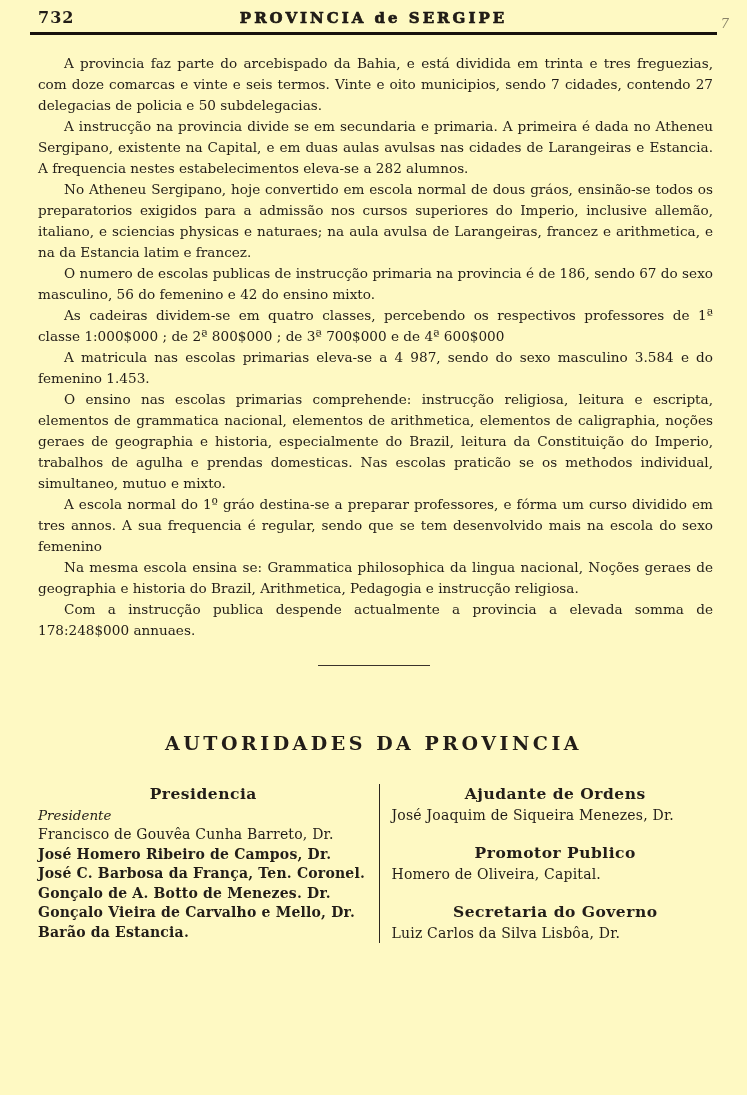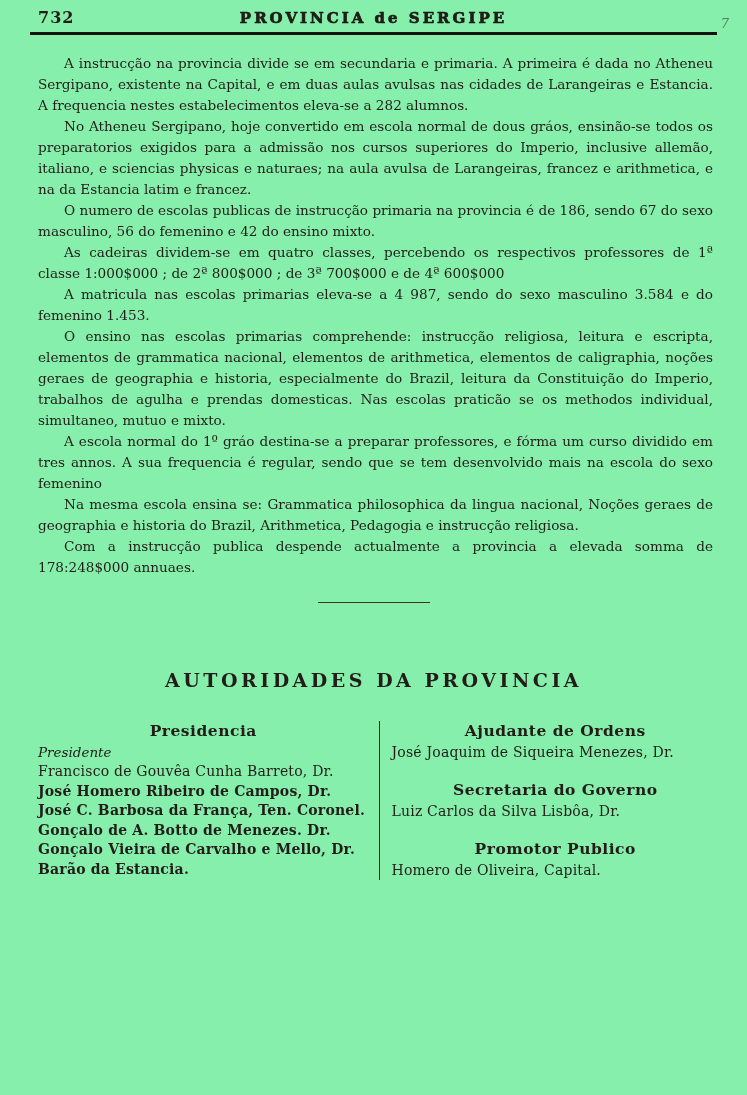--- a/index.html
+++ b/index.html
@@ -6,21 +6,21 @@
     margin: 0;
     padding: 0;
     background: #d9d6d0;
     font-family: "DejaVu Serif", "Liberation Serif", serif;
   }
   .page {
     position: relative;
     width: 747px;
     height: 1095px;
     margin: 0 auto;
-    background: #86efac;
+    background: #fef9c3;
     color: #221d18;
     overflow: hidden;
     box-sizing: border-box;
   }
   
   .running-header {
     position: relative;
     margin: 8px 30px 0 30px;
     height: 24px;
     border-bottom: 3px solid #17120d;
@@ -126,20 +126,21 @@
 
 <div class="page">
 
   <div class="running-header">
     <span class="page-number">732</span>
     <span class="header-title">PROVINCIA de SERGIPE</span>
     <span class="corner-mark">7</span>
   </div>
 
   <div class="page-body">
+    <p>A provincia faz parte do arcebispado da Bahia, e está dividida em trinta e tres freguezias, com doze comarcas e vinte e seis termos. Vinte e oito municipios, sendo 7 cidades, contendo 27 delegacias de policia e 50 subdelegacias.</p>
     <p>A instrucção na provincia divide se em secundaria e primaria. A primeira é dada no Atheneu Sergipano, existente na Capital, e em duas aulas avulsas nas cidades de Larangeiras e Estancia. A frequencia nestes estabelecimentos eleva-se a 282 alumnos.</p>
     <p>No Atheneu Sergipano, hoje convertido em escola normal de dous gráos, ensinão-se todos os preparatorios exigidos para a admissão nos cursos superiores do Imperio, inclusive allemão, italiano, e sciencias physicas e naturaes; na aula avulsa de Larangeiras, francez e arithmetica, e na da Estancia latim e francez.</p>
     <p>O numero de escolas publicas de instrucção primaria na provincia é de 186, sendo 67 do sexo masculino, 56 do femenino e 42 do ensino mixto.</p>
     <p>As cadeiras dividem-se em quatro classes, percebendo os respectivos professores de 1ª classe 1:000$000 ; de 2ª 800$000 ; de 3ª 700$000 e de 4ª 600$000</p>
     <p>A matricula nas escolas primarias eleva-se a 4 987, sendo do sexo masculino 3.584 e do femenino 1.453.</p>
     <p>O ensino nas escolas primarias comprehende: instrucção religiosa, leitura e escripta, elementos de grammatica nacional, elementos de arithmetica, elementos de caligraphia, noções geraes de geographia e historia, especialmente do Brazil, leitura da Constituição do Imperio, trabalhos de agulha e prendas domesticas. Nas escolas praticão se os methodos individual, simultaneo, mutuo e mixto.</p>
     <p>A escola normal do 1º gráo destina-se a preparar professores, e fórma um curso dividido em tres annos. A sua frequencia é regular, sendo que se tem desenvolvido mais na escola do sexo femenino</p>
     <p>Na mesma escola ensina se: Grammatica philosophica da lingua nacional, Noções geraes de geographia e historia do Brazil, Arithmetica, Pedagogia e instrucção religiosa.</p>
     <p>Com a instrucção publica despende actualmente a provincia a elevada somma de 178:248$000 annuaes.</p>
   </div>
@@ -160,24 +161,24 @@
       <p class="person-line">Gonçalo Vieira de Carvalho e Mello, Dr.</p>
       <p class="person-line">Barão da Estancia.</p>
     </div>
 
     <div class="col-right">
       <div class="right-section">
         <p class="col-heading">Ajudante de Ordens</p>
         <p class="person-line">José Joaquim de Siqueira Menezes, Dr.</p>
       </div>
       <div class="right-section">
+        <p class="col-heading">Promotor Publico</p>
+        <p class="person-line">Homero de Oliveira, Capital.</p>
+      </div>
+      <div class="right-section">
         <p class="col-heading">Secretaria do Governo</p>
         <p class="person-line">Luiz Carlos da Silva Lisbôa, Dr.</p>
-      </div>
-      <div class="right-section">
-        <p class="col-heading">Promotor Publico</p>
-        <p class="person-line">Homero de Oliveira, Capital.</p>
       </div>
     </div>
 
   </div>
 
 </div>
 
 </body></html>

